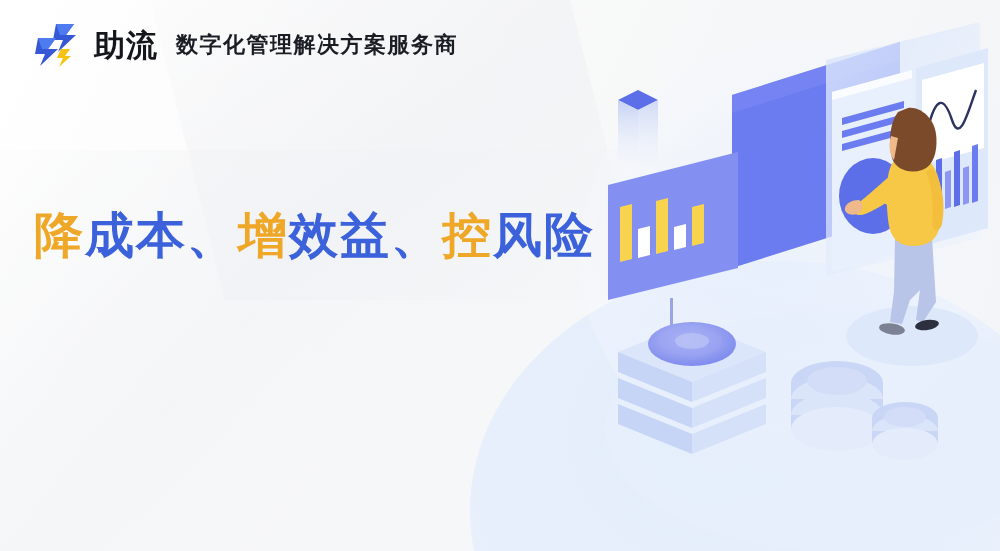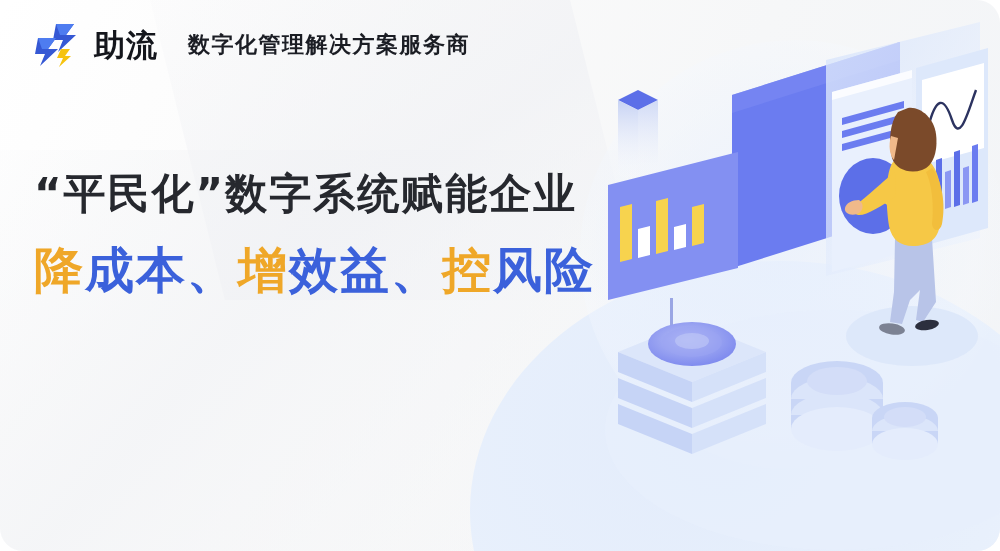--- a/index.html
+++ b/index.html
@@ -4,21 +4,20 @@
 <style>
   html,body{margin:0;padding:0;}
   body{
     width:1000px;height:551px;overflow:hidden;
     font-family:"Liberation Sans","DejaVu Sans",sans-serif;
     background:#ffffff;
   }
   .banner{
     position:relative;width:1000px;height:551px;overflow:hidden;
     background:linear-gradient(115deg,#ffffff 0%,#fafafa 38%,#f6f7f8 62%,#f2f4f7 100%);
-    border-radius:23px;
   }
 
   
   .bg-diag-1{
     position:absolute;left:-120px;top:150px;width:760px;height:420px;
     background:linear-gradient(120deg,rgba(255,255,255,0) 0%,rgba(244,245,247,.95) 45%,rgba(255,255,255,0) 100%);
     transform:skewX(-18deg);
   }
   .bg-diag-2{
     position:absolute;left:180px;top:-60px;width:420px;height:360px;
@@ -35,21 +34,21 @@
   }
 
   
   .header{position:absolute;left:30px;top:22px;display:flex;align-items:center;gap:14px;}
   .logo-mark{position:relative;width:50px;height:46px;flex:none;}
   .logo-name{
     font-size:31px;font-weight:bold;color:#14161c;letter-spacing:1px;line-height:1;
     font-family:"DejaVu Sans","Liberation Sans",sans-serif;
   }
   .logo-tagline{
-    font-size:22px;font-weight:bold;color:#1b1d24;letter-spacing:1.5px;margin-left:16px;
+    font-size:22px;font-weight:bold;color:#1b1d24;letter-spacing:1.5px;margin-left:4px;
     font-family:"DejaVu Sans","Liberation Sans",sans-serif;
   }
 
   
   .headline-block{position:absolute;left:34px;top:168px;}
   .headline-1{
     position:relative;display:inline-block;
     font-family:"DejaVu Sans","Liberation Sans",sans-serif;
     font-size:42px;font-weight:bold;color:#26282e;letter-spacing:2px;line-height:1.25;
     white-space:nowrap;
@@ -103,24 +102,20 @@
         <path d="M8 16 L26 16 L18 27 L12 27 Z" fill="#4e7cf0"></path>
 
         <path d="M31 27 L40 27 L35 34 L41 34 L29 45 L33 36 L27 36 Z" fill="#f6c310"></path>
       </svg>
     </div>
     <div class="logo-name">助流</div>
     <div class="logo-tagline">数字化管理解决方案服务商</div>
   </div>
 
   <div class="headline-block">
-    <div class="headline-1">
-      <span class="hl-band"></span>
-      <span>“平民化”数字系统赋能企业</span>
-    </div>
     <br>
     <div class="headline-2">
       <span class="hl-band"></span>
       <span class="c-gold">降</span><span class="c-blue">成本、</span><span class="c-gold">增</span><span class="c-blue">效益、</span><span class="c-gold">控</span><span class="c-blue">风险</span>
     </div>
   </div>
 
 
   <div class="illustration">
     <svg viewBox="0 0 420 551" preserveAspectRatio="xMidYMid meet" aria-hidden="true">

